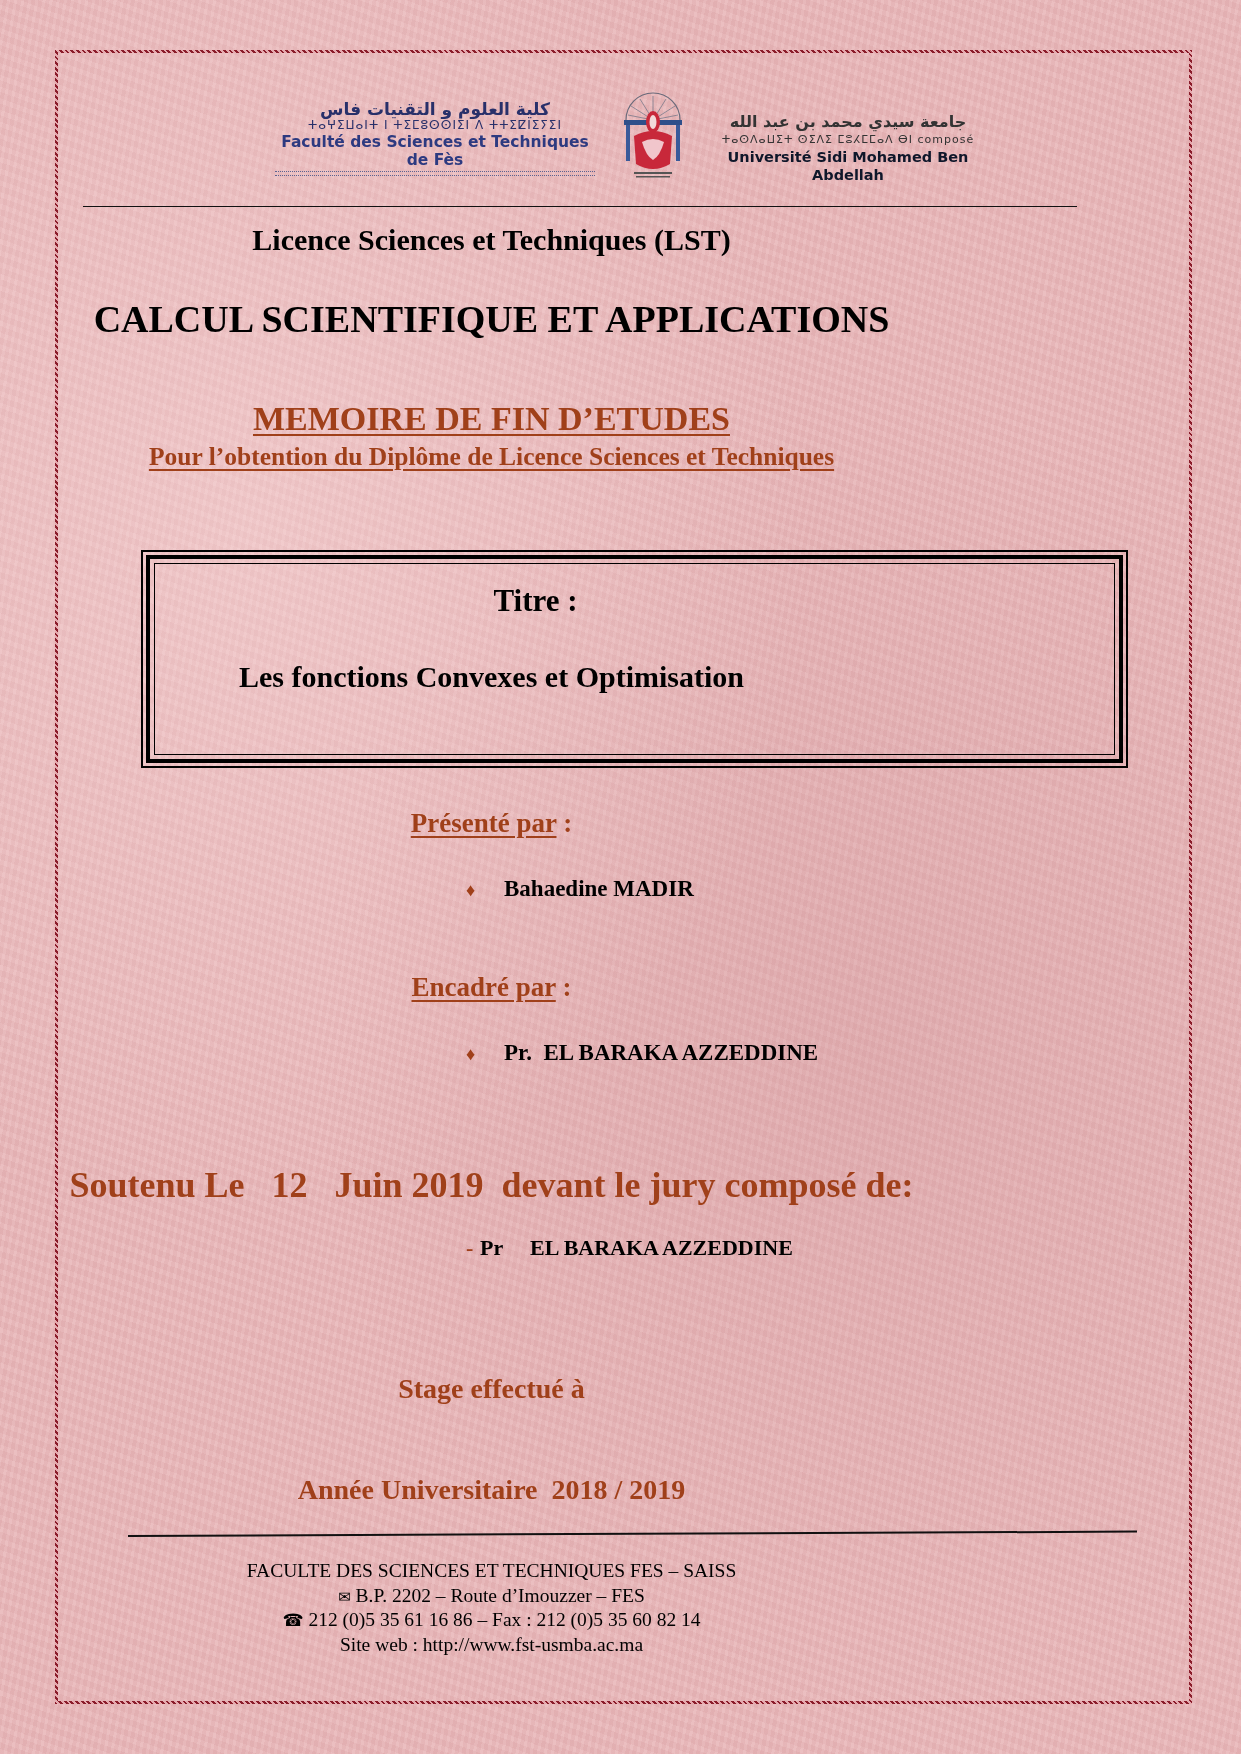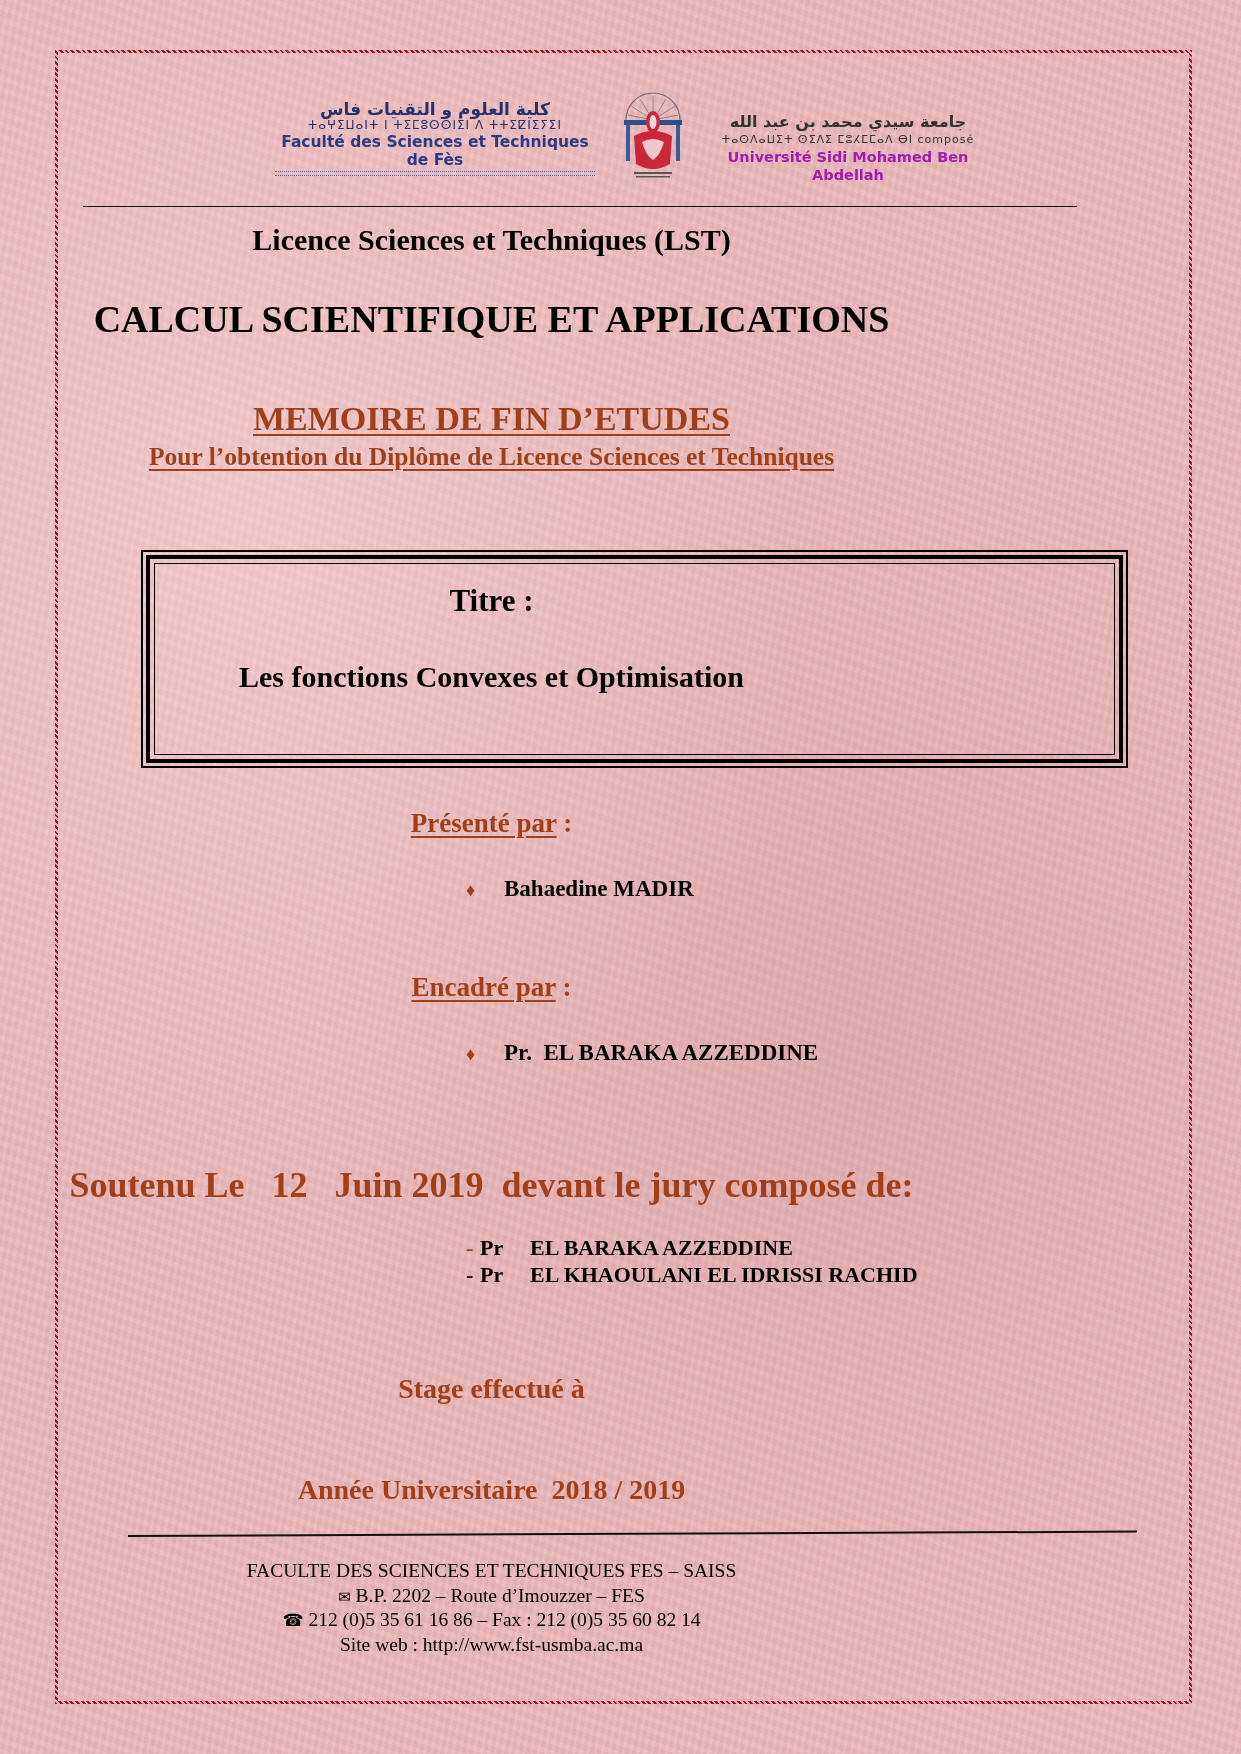--- a/index.html
+++ b/index.html
@@ -28,21 +28,21 @@
 
   
   .logo-fst { position:absolute; left:272px; top:100px; width:326px; text-align:center; color:#28306a; font-family:"DejaVu Sans", sans-serif; }
   .logo-fst .ar { font-size:17px; font-weight:bold; line-height:18px; }
   .logo-fst .tf { font-size:12px; letter-spacing:1px; line-height:15px; }
   .logo-fst .fr { font-size:15.5px; font-weight:bold; line-height:18px; color:#2d3a80; }
   .logo-fst .dots { margin:2px auto 0; width:320px; height:3px; border-top:1px dotted #5a6290; border-bottom:1px dotted #5a6290; }
   .logo-usmba { position:absolute; left:708px; top:112px; width:280px; text-align:center; color:#333; font-family:"DejaVu Sans", sans-serif; }
   .logo-usmba .ar { font-size:16px; font-weight:bold; line-height:20px; }
   .logo-usmba .tf { font-size:11px; letter-spacing:1px; line-height:16px; }
-  .logo-usmba .fr { font-size:14.5px; font-weight:bold; line-height:18px; color:#a21caf; }
+  .logo-usmba .fr { font-size:14.5px; font-weight:bold; line-height:18px; color:#0f172a; }
   .crest { position:absolute; left:620px; top:86px; width:66px; height:94px; }
 
   .title-box {
     position:absolute; left:141px; top:550px; width:987px; height:218px;
     border:2px solid #000; box-sizing:border-box;
   }
   .title-box .mid { position:absolute; left:3px; top:3px; right:3px; bottom:3px; border:4px solid #000; }
   .title-box .inn { position:absolute; left:11px; top:11px; right:11px; bottom:11px; border:1.5px solid #000; }
 
   .jury { position:absolute; left:466px; font-size:22px; font-weight:bold; line-height:27px; }
@@ -100,40 +100,39 @@
   <span class="bold u">MEMOIRE DE FIN D’ETUDES</span>
 </div>
 <div class="center accent" style="top:441px; font-size:25.5px; line-height:32px;">
   <span class="bold u">Pour l’obtention du Diplôme de Licence Sciences et Techniques</span>
 </div>
 
 <div class="title-box">
   <div class="mid"></div>
   <div class="inn"></div>
 </div>
-<div class="center bold" style="top:582px; font-size:31px; line-height:38px;">Titre :</div>
+<div class="center bold" style="top:582px; font-size:31px; line-height:38px;padding-left:44px;">Titre :</div>
 <div class="center bold" style="top:658px; font-size:30px; line-height:38px;">Les fonctions Convexes et Optimisation</div>
 
 <div class="center accent bold" style="top:806px; font-size:27px; line-height:34px;">
   <span class="u">Présenté par</span><span> :</span>
 </div>
 <div class="abs accent" style="left:466px; top:877px; font-size:18px; line-height:26px;">♦</div>
 <div class="abs bold" style="left:504px; top:874px; font-size:23px; line-height:30px;">Bahaedine MADIR</div>
 
 <div class="center accent bold" style="top:970px; font-size:27px; line-height:34px;">
   <span class="u">Encadré par</span><span> :</span>
 </div>
 <div class="abs accent" style="left:466px; top:1041px; font-size:18px; line-height:26px;">♦</div>
 <div class="abs bold" style="left:504px; top:1038px; font-size:23px; line-height:30px; white-space:pre;">Pr.  EL BARAKA AZZEDDINE</div>
 
 <div class="center accent bold" style="top:1168px; font-size:36px; line-height:34px; white-space:pre;">Soutenu Le   12   Juin 2019  devant le jury composé de:</div>
 
 <div class="jury" style="top:1234px;">
   <div><span class="dash accent">-</span><span class="pr">Pr</span><span>EL BARAKA AZZEDDINE</span></div>
-  <div><span class="dash">-</span><span class="pr">Pr</span><span>EL KHAOULANI EL IDRISSI RACHID</span></div>
 </div>
 
 <div class="center accent bold" style="top:1372px; font-size:28px; line-height:34px;">Stage effectué à</div>
 <div class="center accent bold" style="top:1473px; font-size:28px; line-height:34px; white-space:pre;">Année Universitaire  2018 / 2019</div>
 
 <div class="rule" style="left:128px; top:1535px; width:1009px; border-top-width:2px; transform:rotate(-0.25deg); transform-origin:left;"></div>
 
 <div class="center footer-line" style="top:1559px;">FACULTE DES SCIENCES ET TECHNIQUES FES – SAISS</div>
 <div class="center footer-line" style="top:1584px;">
   <span style="font-size:15px;">✉</span>

